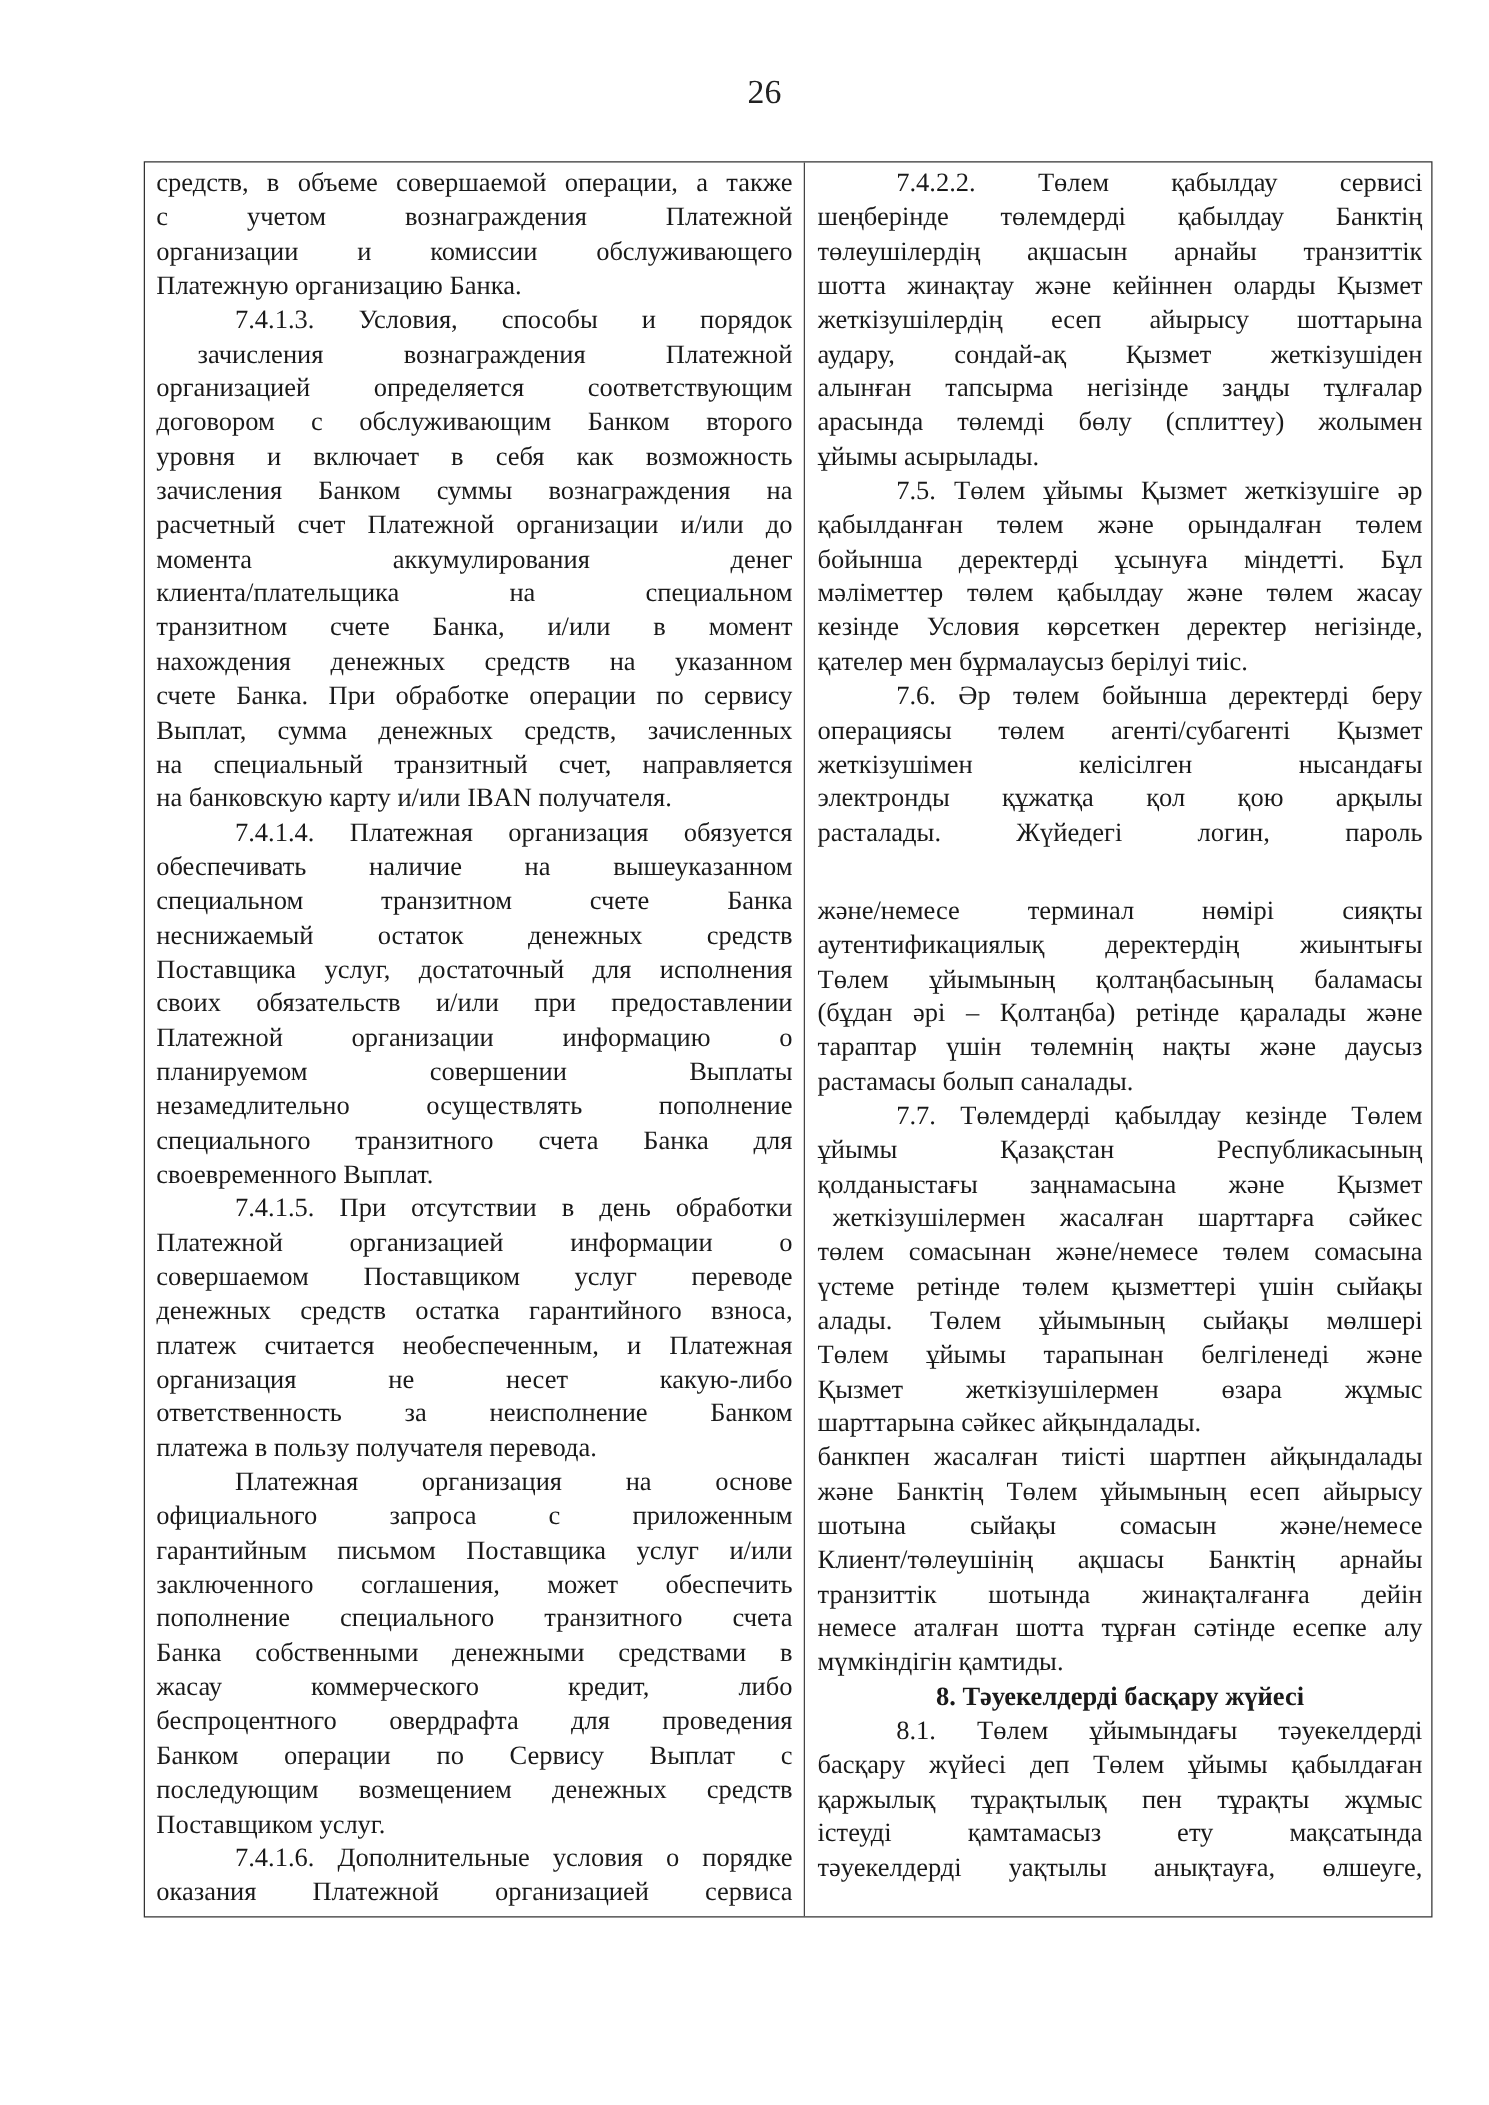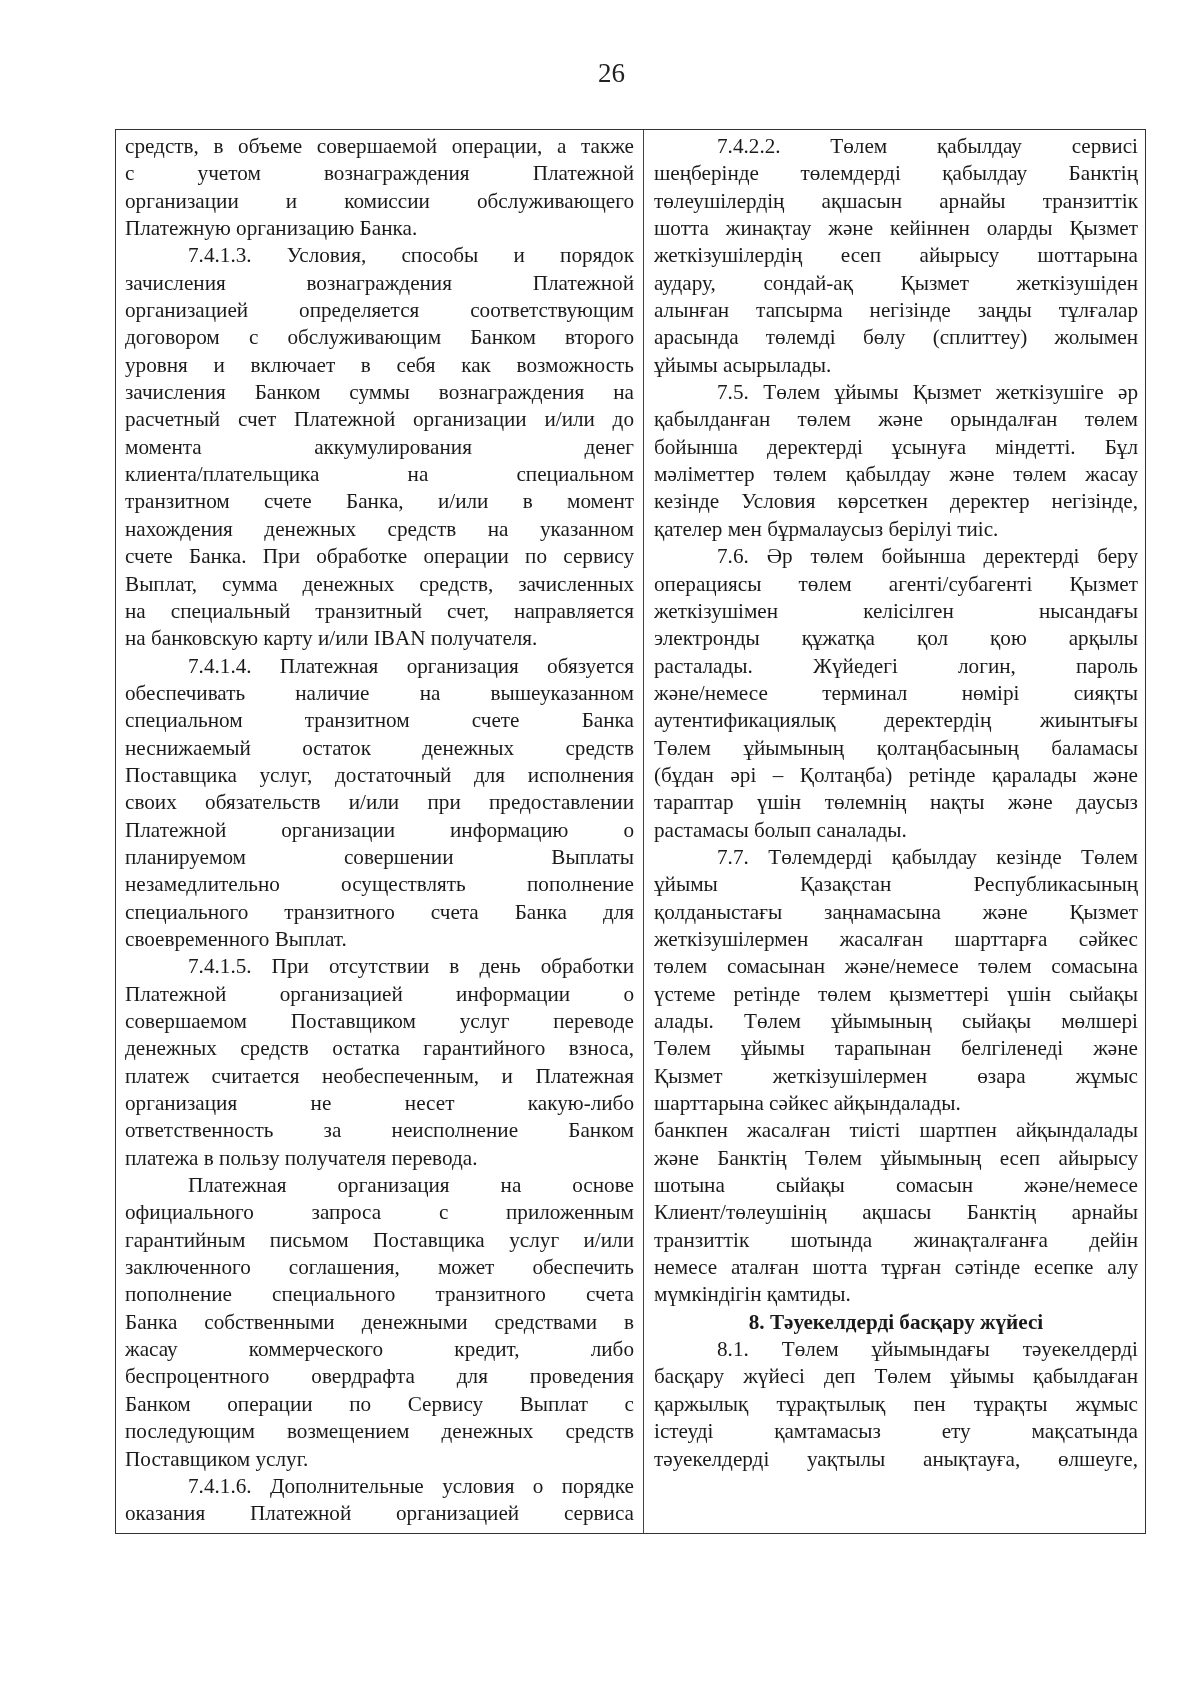--- a/index.html
+++ b/index.html
@@ -37,21 +37,21 @@
 <div class="page-number">26</div>
 
 <div class="table">
   <div class="divider"></div>
   <div class="col left" id="col-left">
       <div class="line" style="height: 27.3529px; line-height: 27.3529px;">средств, в объеме совершаемой операции, а также</div>
       <div class="line" style="height: 27.3529px; line-height: 27.3529px;">с учетом вознаграждения Платежной</div>
       <div class="line" style="height: 27.3529px; line-height: 27.3529px;">организации и комиссии обслуживающего</div>
       <div class="line last" style="height: 27.3529px; line-height: 27.3529px;">Платежную организацию Банка.</div>
       <div class="line indent" style="height: 27.3529px; line-height: 27.3529px;">7.4.1.3. Условия, способы и порядок</div>
-      <div class="line" style="height: 27.3529px; line-height: 27.3529px;">зачисления вознаграждения Платежной</div>
+      <div class="line" style="height: 27.3529px; line-height: 27.3529px; margin-left: 33px;">зачисления вознаграждения Платежной</div>
       <div class="line" style="height: 27.3529px; line-height: 27.3529px;">организацией определяется соответствующим</div>
       <div class="line" style="height: 27.3529px; line-height: 27.3529px;">договором с обслуживающим Банком второго</div>
       <div class="line" style="height: 27.3529px; line-height: 27.3529px;">уровня и включает в себя как возможность</div>
       <div class="line" style="height: 27.3529px; line-height: 27.3529px;">зачисления Банком суммы вознаграждения на</div>
       <div class="line" style="height: 27.3529px; line-height: 27.3529px;">расчетный счет Платежной организации и/или до</div>
       <div class="line" style="height: 27.3529px; line-height: 27.3529px;">момента аккумулирования денег</div>
       <div class="line" style="height: 27.3529px; line-height: 27.3529px;">клиента/плательщика на специальном</div>
       <div class="line" style="height: 27.3529px; line-height: 27.3529px;">транзитном счете Банка, и/или в момент</div>
       <div class="line" style="height: 27.3529px; line-height: 27.3529px;">нахождения денежных средств на указанном</div>
       <div class="line" style="height: 27.3529px; line-height: 27.3529px;">счете Банка. При обработке операции по сервису</div>
@@ -105,30 +105,30 @@
       <div class="line" style="height: 27.3529px; line-height: 27.3529px;">қабылданған төлем және орындалған төлем</div>
       <div class="line" style="height: 27.3529px; line-height: 27.3529px;">бойынша деректерді ұсынуға міндетті. Бұл</div>
       <div class="line" style="height: 27.3529px; line-height: 27.3529px;">мәліметтер төлем қабылдау және төлем жасау</div>
       <div class="line" style="height: 27.3529px; line-height: 27.3529px;">кезінде Условия көрсеткен деректер негізінде,</div>
       <div class="line last" style="height: 27.3529px; line-height: 27.3529px;">қателер мен бұрмалаусыз берілуі тиіс.</div>
       <div class="line indent" style="height: 27.3529px; line-height: 27.3529px;">7.6. Әр төлем бойынша деректерді беру</div>
       <div class="line" style="height: 27.3529px; line-height: 27.3529px;">операциясы төлем агенті/субагенті Қызмет</div>
       <div class="line" style="height: 27.3529px; line-height: 27.3529px;">жеткізушімен келісілген нысандағы</div>
       <div class="line" style="height: 27.3529px; line-height: 27.3529px;">электронды құжатқа қол қою арқылы</div>
       <div class="line" style="height: 27.3529px; line-height: 27.3529px;">расталады. Жүйедегі логин, пароль</div>
-      <div class="line" style="height: 27.3529px; line-height: 27.3529px;">және/немесе терминал нөмірі сияқты</div>
+      <div class="line" style="height: 27.3529px; line-height: 27.3529px; margin-top: 35px;">және/немесе терминал нөмірі сияқты</div>
       <div class="line" style="height: 27.3529px; line-height: 27.3529px;">аутентификациялық деректердің жиынтығы</div>
       <div class="line" style="height: 27.3529px; line-height: 27.3529px;">Төлем ұйымының қолтаңбасының баламасы</div>
       <div class="line" style="height: 27.3529px; line-height: 27.3529px;">(бұдан әрі – Қолтаңба) ретінде қаралады және</div>
       <div class="line" style="height: 27.3529px; line-height: 27.3529px;">тараптар үшін төлемнің нақты және даусыз</div>
       <div class="line last" style="height: 27.3529px; line-height: 27.3529px;">растамасы болып саналады.</div>
       <div class="line indent" style="height: 27.3529px; line-height: 27.3529px;">7.7. Төлемдерді қабылдау кезінде Төлем</div>
       <div class="line" style="height: 27.3529px; line-height: 27.3529px;">ұйымы Қазақстан Республикасының</div>
       <div class="line" style="height: 27.3529px; line-height: 27.3529px;">қолданыстағы заңнамасына және Қызмет</div>
-      <div class="line" style="height: 27.3529px; line-height: 27.3529px;">жеткізушілермен жасалған шарттарға сәйкес</div>
+      <div class="line" style="height: 27.3529px; line-height: 27.3529px; margin-left: 12px;">жеткізушілермен жасалған шарттарға сәйкес</div>
       <div class="line" style="height: 27.3529px; line-height: 27.3529px;">төлем сомасынан және/немесе төлем сомасына</div>
       <div class="line" style="height: 27.3529px; line-height: 27.3529px;">үстеме ретінде төлем қызметтері үшін сыйақы</div>
       <div class="line" style="height: 27.3529px; line-height: 27.3529px;">алады. Төлем ұйымының сыйақы мөлшері</div>
       <div class="line" style="height: 27.3529px; line-height: 27.3529px;">Төлем ұйымы тарапынан белгіленеді және</div>
       <div class="line" style="height: 27.3529px; line-height: 27.3529px;">Қызмет жеткізушілермен өзара жұмыс</div>
       <div class="line last" style="height: 27.3529px; line-height: 27.3529px;">шарттарына сәйкес айқындалады.</div>
       <div class="line" style="height: 27.3529px; line-height: 27.3529px;">банкпен жасалған тиісті шартпен айқындалады</div>
       <div class="line" style="height: 27.3529px; line-height: 27.3529px;">және Банктің Төлем ұйымының есеп айырысу</div>
       <div class="line" style="height: 27.3529px; line-height: 27.3529px;">шотына сыйақы сомасын және/немесе</div>
       <div class="line" style="height: 27.3529px; line-height: 27.3529px;">Клиент/төлеушінің ақшасы Банктің арнайы</div>

